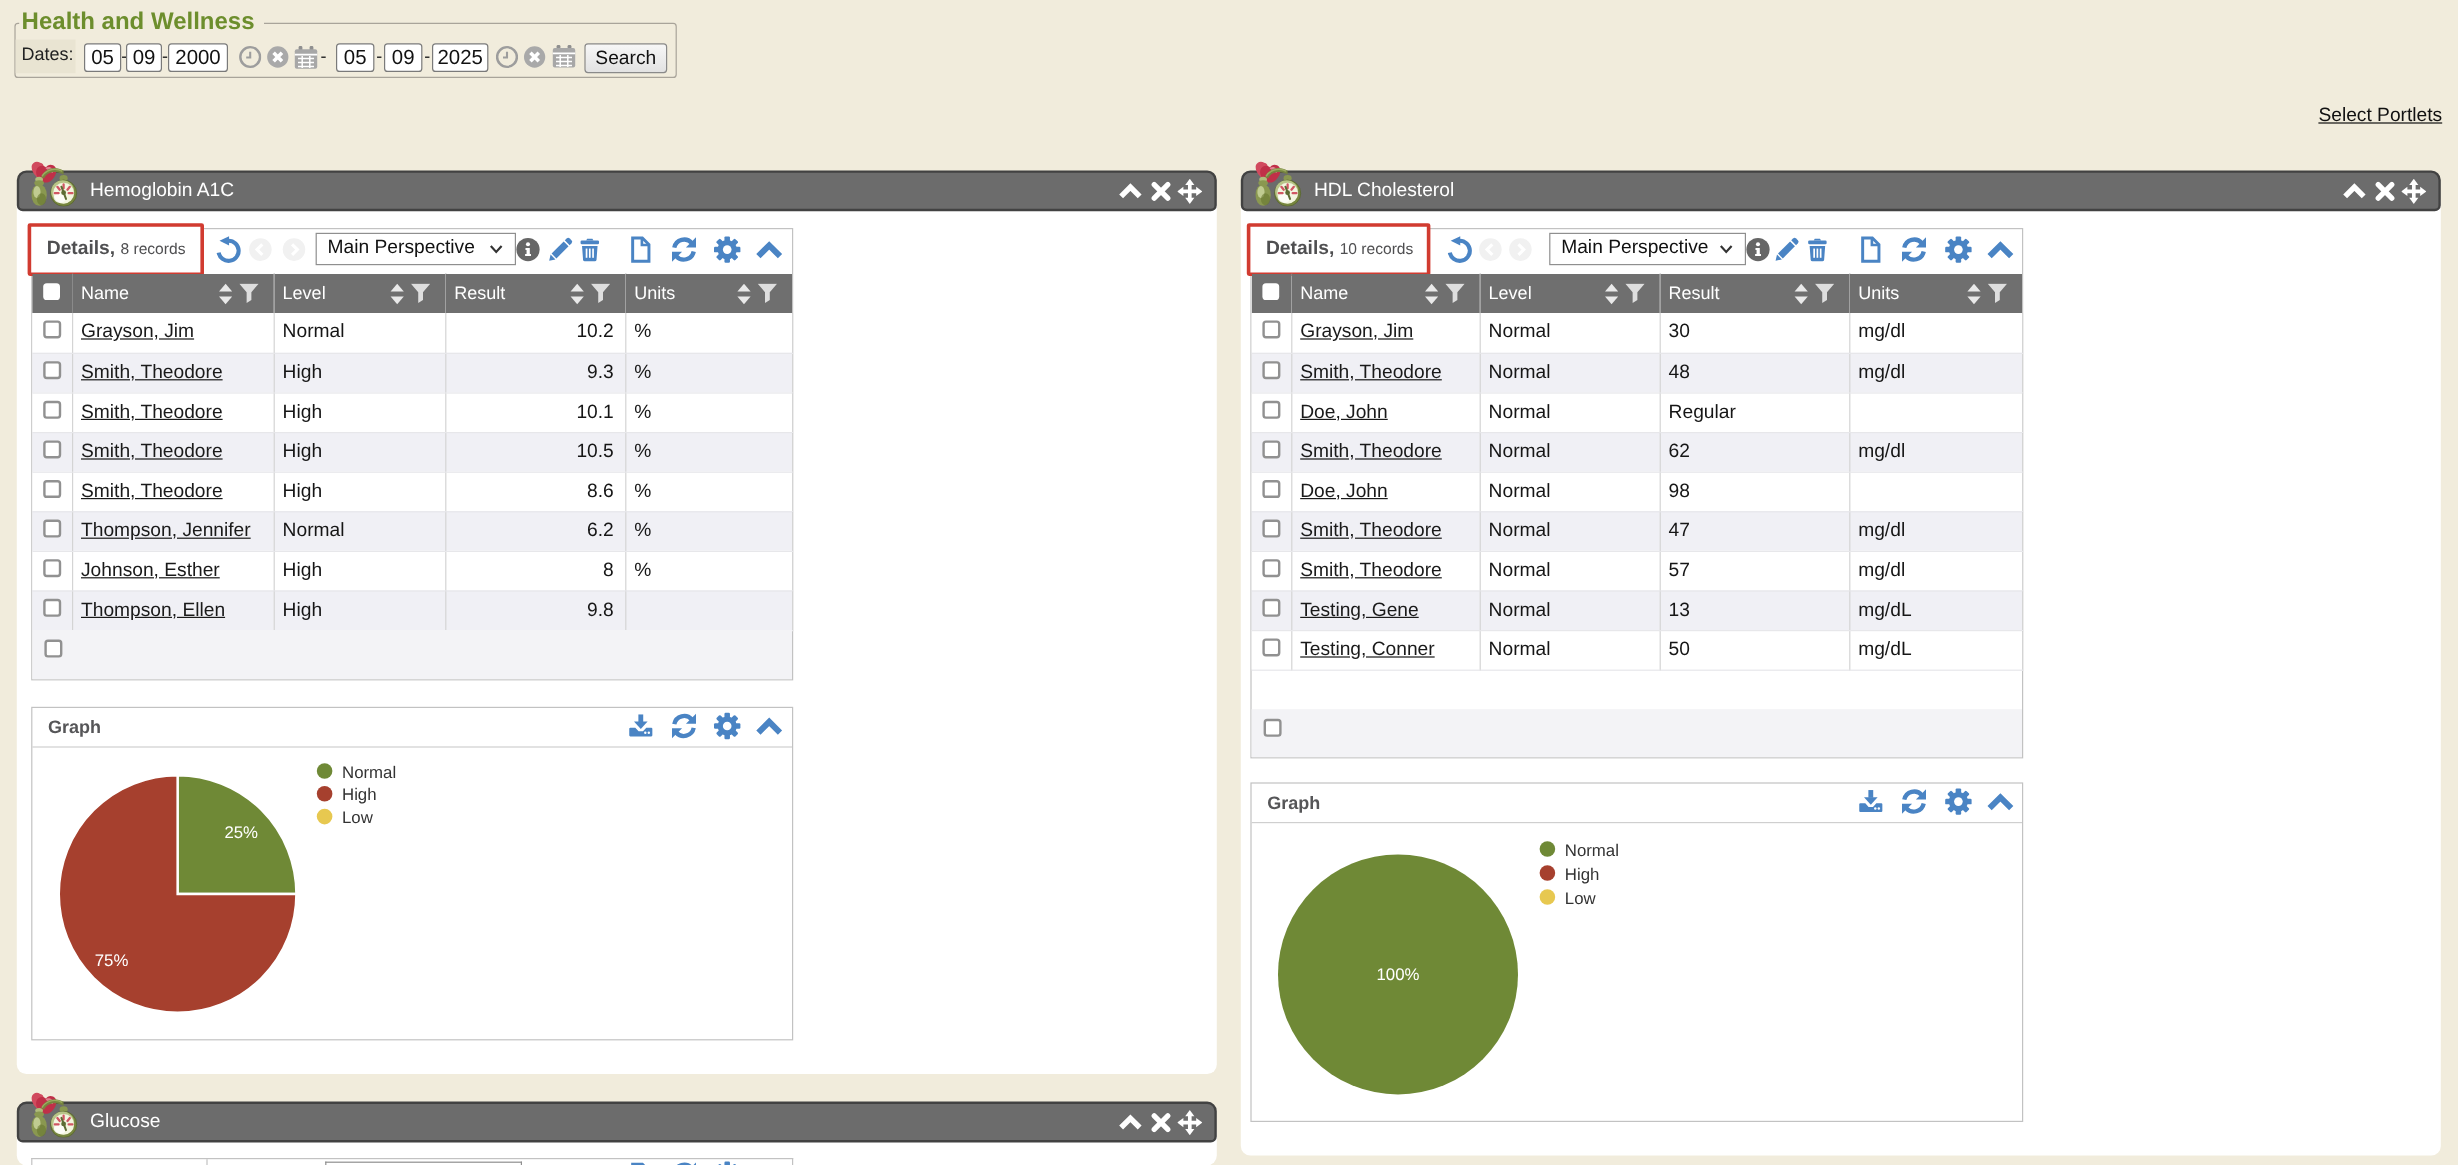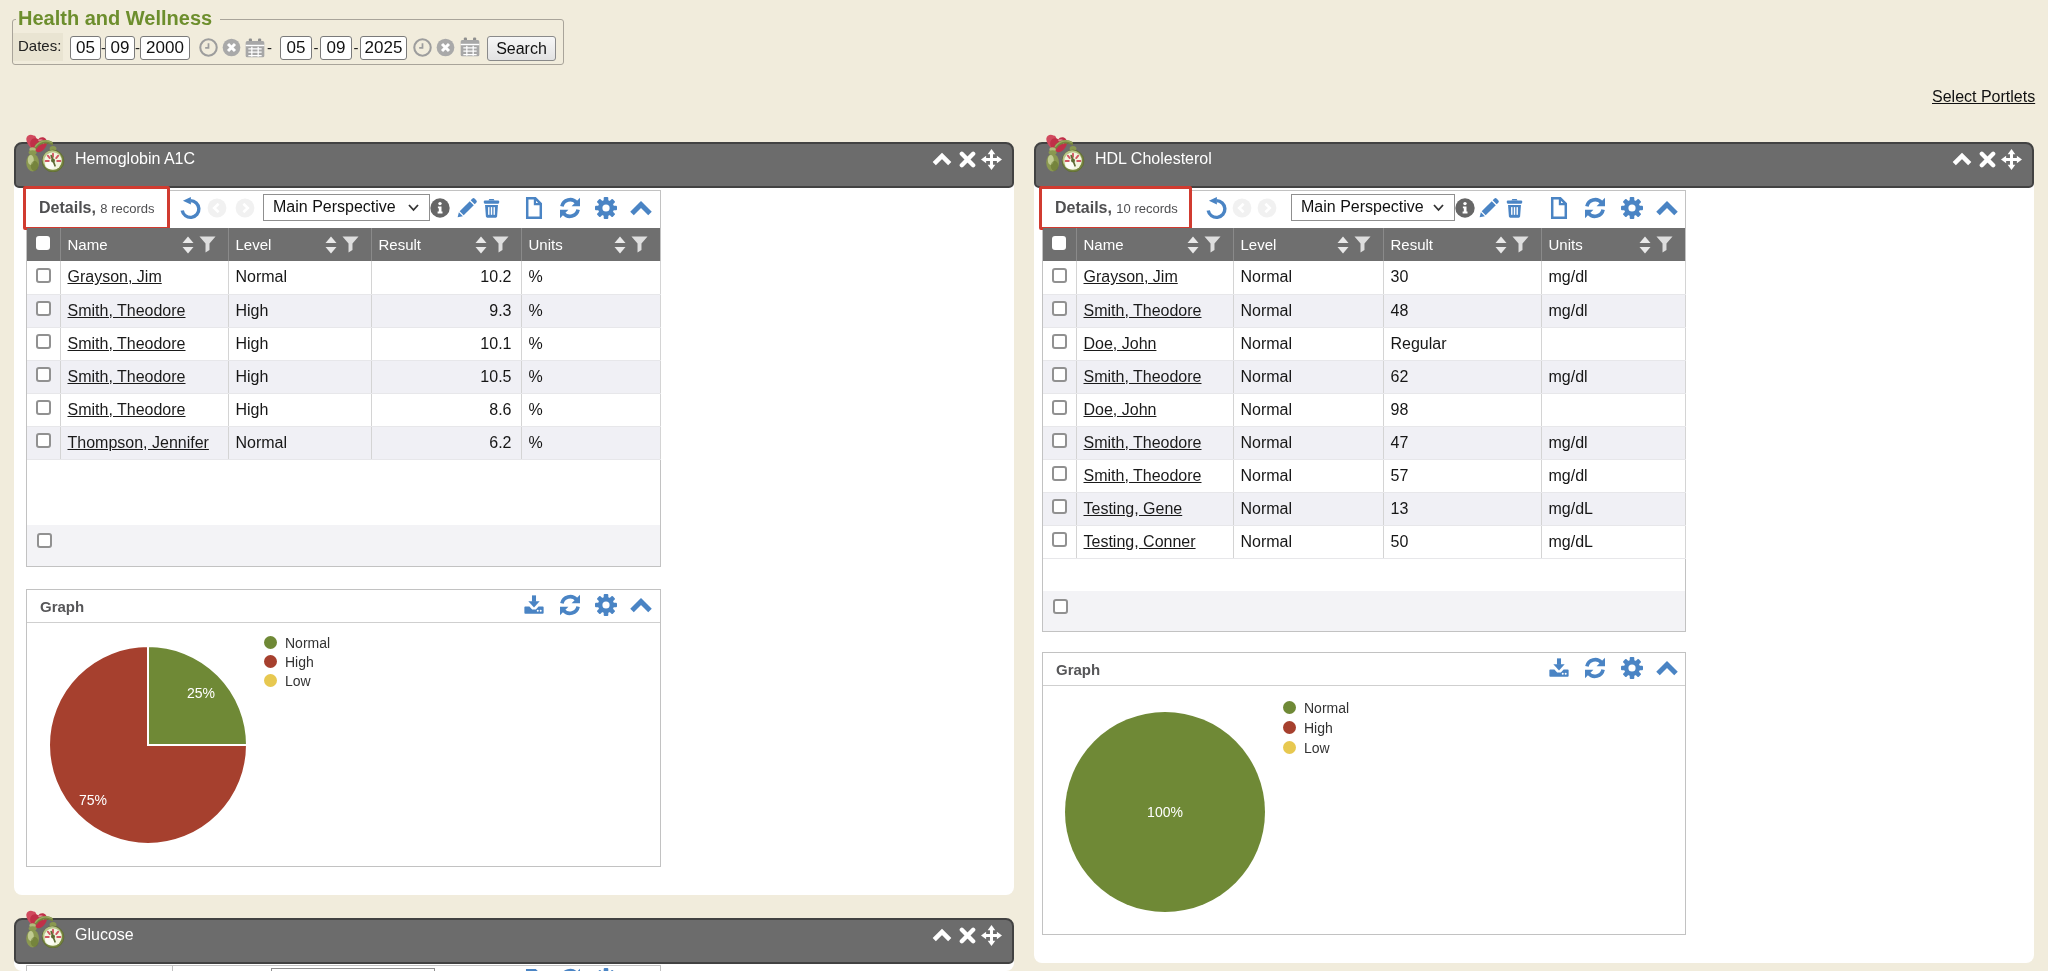--- a/index.html
+++ b/index.html
@@ -7,21 +7,21 @@
 .abs { position:absolute; }
 
 
 #fs { left:12px; top:19px; width:552px; height:46px; border:1px solid #a9a49a; border-radius:3px; }
 #legend { left:16px; top:7px; font-size:20px; font-weight:bold; color:#6d8e2d; background:#f1ecdc; padding:0 8px 0 2px; }
 .dlabel { background:#e9e4d2; color:#222; font-size:15px; padding:4px 5px; display:inline-block; }
 .dinput { display:inline-block; background:#fff; border:1px solid #7a7a7a; border-radius:3px; height:24px; font-size:17px; color:#111; text-align:center; padding-top:1px; vertical-align:middle; }
 .sep { font-size:15px; color:#222; }
 
 
-.phead { height:46px; background:#6c6c6c; border:2px solid #424242; border-radius:8px 8px 5px 5px; color:#fff;text-align:right; }
+.phead { height:34px; background:#6c6c6c; border:2px solid #424242; border-radius:8px 8px 5px 5px; color:#fff;text-align:right; }
 .ptitle { position:absolute; left:59px; top:6px; font-size:16px; color:#fff; }
 .pcontent { background:#fff; border-radius:8px; }
 .panel { position:absolute; background:#fff; border:1px solid #c2c2c2; }
 
 
 .grid { position:absolute; border-collapse:collapse; table-layout:fixed; font-size:16px; color:#161616; }
 .grid th { background:#6f6f6f; color:#fff; font-weight:normal; font-size:15px; text-align:left; height:33px; padding:0 0 0 7px; border-right:1px solid #8a8a8a; position:relative; }
 .grid td { height:33px; padding:0 0 0 7px; border-right:1px solid #d4d4d4; border-bottom:1px solid #e7e7ea; background:#fff; }
 .grid tr.alt td { background:#f0f0f5; }
 .grid td.num { text-align:right; padding:0 9px 0 12px; }
@@ -335,20 +335,34 @@
         <td class="num">8.6</td>
         <td>%</td>
       </tr>
 <tr class="alt">
         <td style="text-align:center;padding:0;"><span class="cb"></span></td>
         <td><a href="#">Thompson, Jennifer</a></td>
         <td>Normal</td>
         <td class="num">6.2</td>
         <td>%</td>
       </tr>
+<tr>
+        <td style="text-align:center;padding:0;"><span class="cb"></span></td>
+        <td><a href="#">Johnson, Esther</a></td>
+        <td>High</td>
+        <td class="num">8</td>
+        <td>%</td>
+      </tr>
+<tr class="alt">
+        <td style="text-align:center;padding:0;"><span class="cb"></span></td>
+        <td><a href="#">Thompson, Ellen</a></td>
+        <td>High</td>
+        <td class="num">9.8</td>
+        <td></td>
+      </tr>
 </tbody>
   </table>
 <div class="abs" style="left:27px; top:525px; width:633px; height:41px; background:#f3f3f6;">
   <span class="cb" style="position:absolute; left:10px; top:8px;"></span>
 </div>
 
 <div class="abs panel" style="left:26px; top:589px; width:635px; height:278px;">
   <div style="height:33px; border-bottom:1px solid #cfcfcf;"></div>
   <div class="gheadlbl">Graph</div>
 </div>

